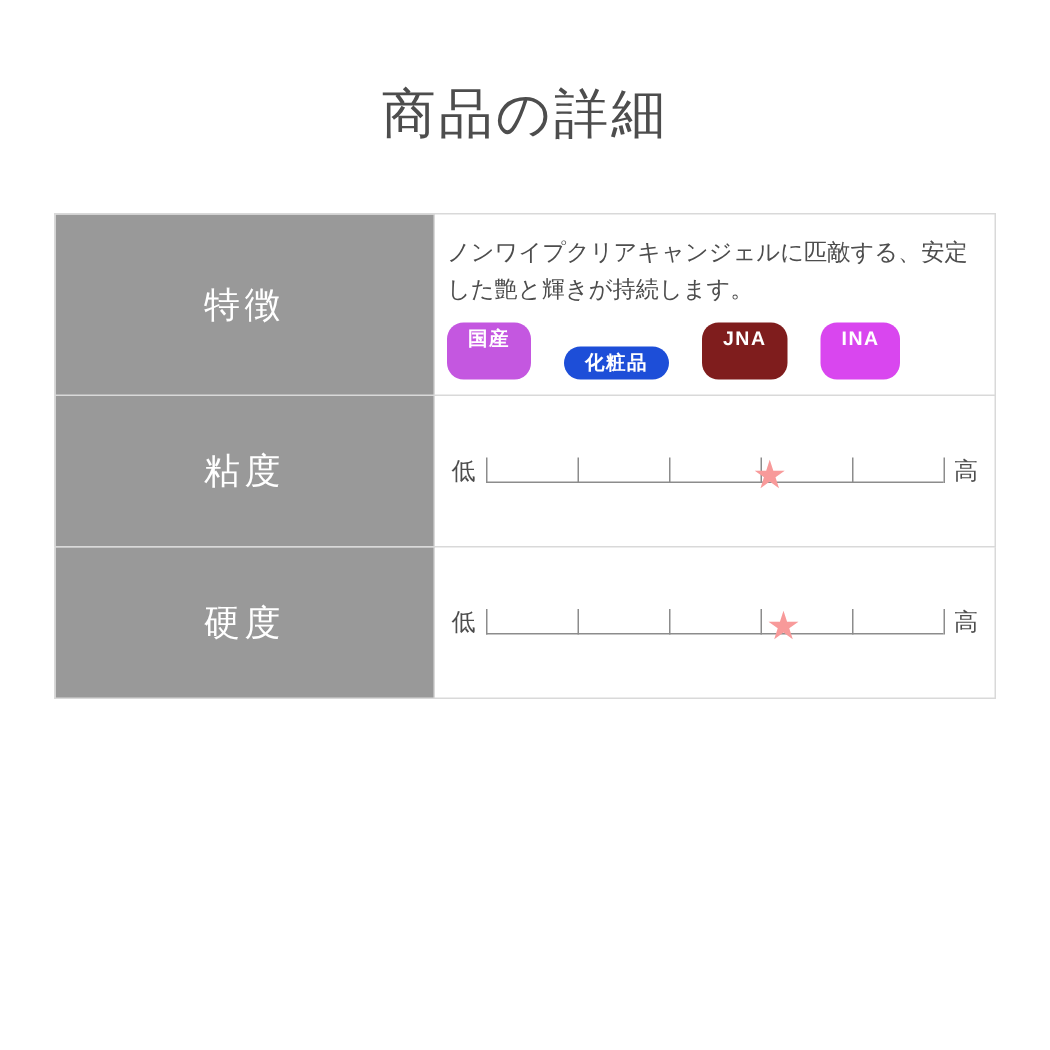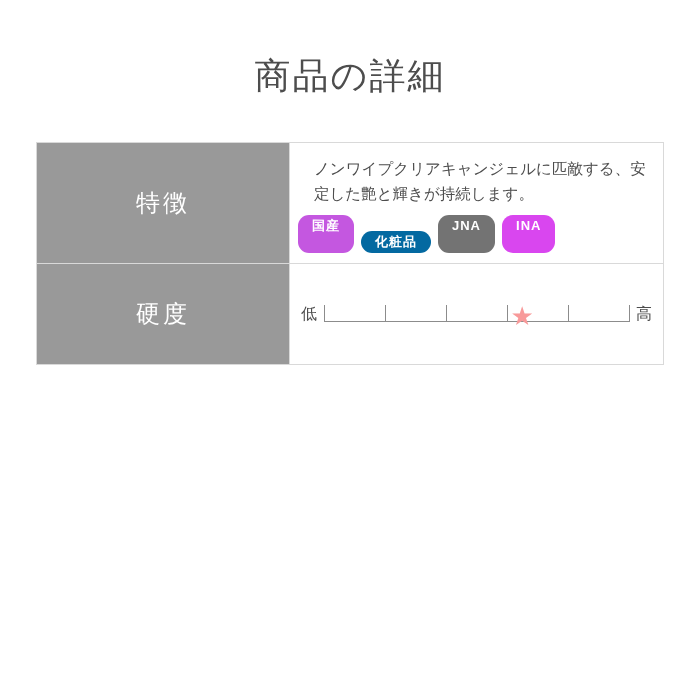--- a/index.html
+++ b/index.html
@@ -56,26 +56,26 @@
   td.value-cell {
     background: #ffffff;
     padding: 0;
   }
   
   tr.feature-row { height: 110px; }
   .feature-text {
     font-size: 15.5px;
     line-height: 1.6;
     color: #4d4d4d;
-    padding: 14px 10px 0 24px;
+    padding: 14px 10px 0 8px;
     letter-spacing: 0px;
   }
   .badges {
     display: flex;
-    gap: 7px;
+    gap: 22px;
     padding: 8px 0 10px 8px;
   }
   .badge {
     display: inline-block;
     border-radius: 11px;
     color: #ffffff;
     font-size: 13px;
     font-weight: bold;
     padding: 3px 14px 4px 14px;
     letter-spacing: 1px;
@@ -133,27 +133,46 @@
   <h1 class="page-title">商品の詳細</h1>
 
   <table class="spec-table">
     <tbody>
       <tr class="feature-row">
         <td class="label-cell">特徴</td>
         <td class="value-cell">
           <div class="feature-text">ノンワイプクリアキャンジェルに匹敵する、安定した艶と輝きが持続します。</div>
           <div class="badges">
             <span class="badge" style="background: rgb(196, 87, 224);">国産</span>
-            <span class="badge" style="background: #0369a1; margin-top: 16px;">化粧品</span>
-            <span class="badge" style="background: #737373;">JNA</span>
+            <span class="badge" style="background: #1d4ed8; margin-top: 16px;">化粧品</span>
+            <span class="badge" style="background: #7f1d1d;">JNA</span>
             <span class="badge" style="background: #d946ef;">INA</span>
           </div>
         </td>
       </tr>
 
+      <tr>
+        <td class="label-cell">粘度</td>
+        <td class="value-cell">
+          <div class="scale-wrap">
+            <span class="scale-end">低</span>
+            <div class="scale-track">
+              <div class="axis-line"></div>
+            <div class="tick" style="left: 0%;"></div>
+                <div class="tick" style="left: 20%;"></div>
+                <div class="tick" style="left: 40%;"></div>
+                <div class="tick" style="left: 60%;"></div>
+                <div class="tick" style="left: 80%;"></div>
+                <div class="tick" style="left: 100%;"></div>
+                <div class="star" style="left: 62%;">★</div>
+              </div>
+            <span class="scale-end">高</span>
+          </div>
+        </td>
+      </tr>
 
 
       <tr>
         <td class="label-cell">硬度</td>
         <td class="value-cell">
           <div class="scale-wrap">
             <span class="scale-end">低</span>
             <div class="scale-track">
               <div class="axis-line"></div>
             <div class="tick" style="left: 0%;"></div>

